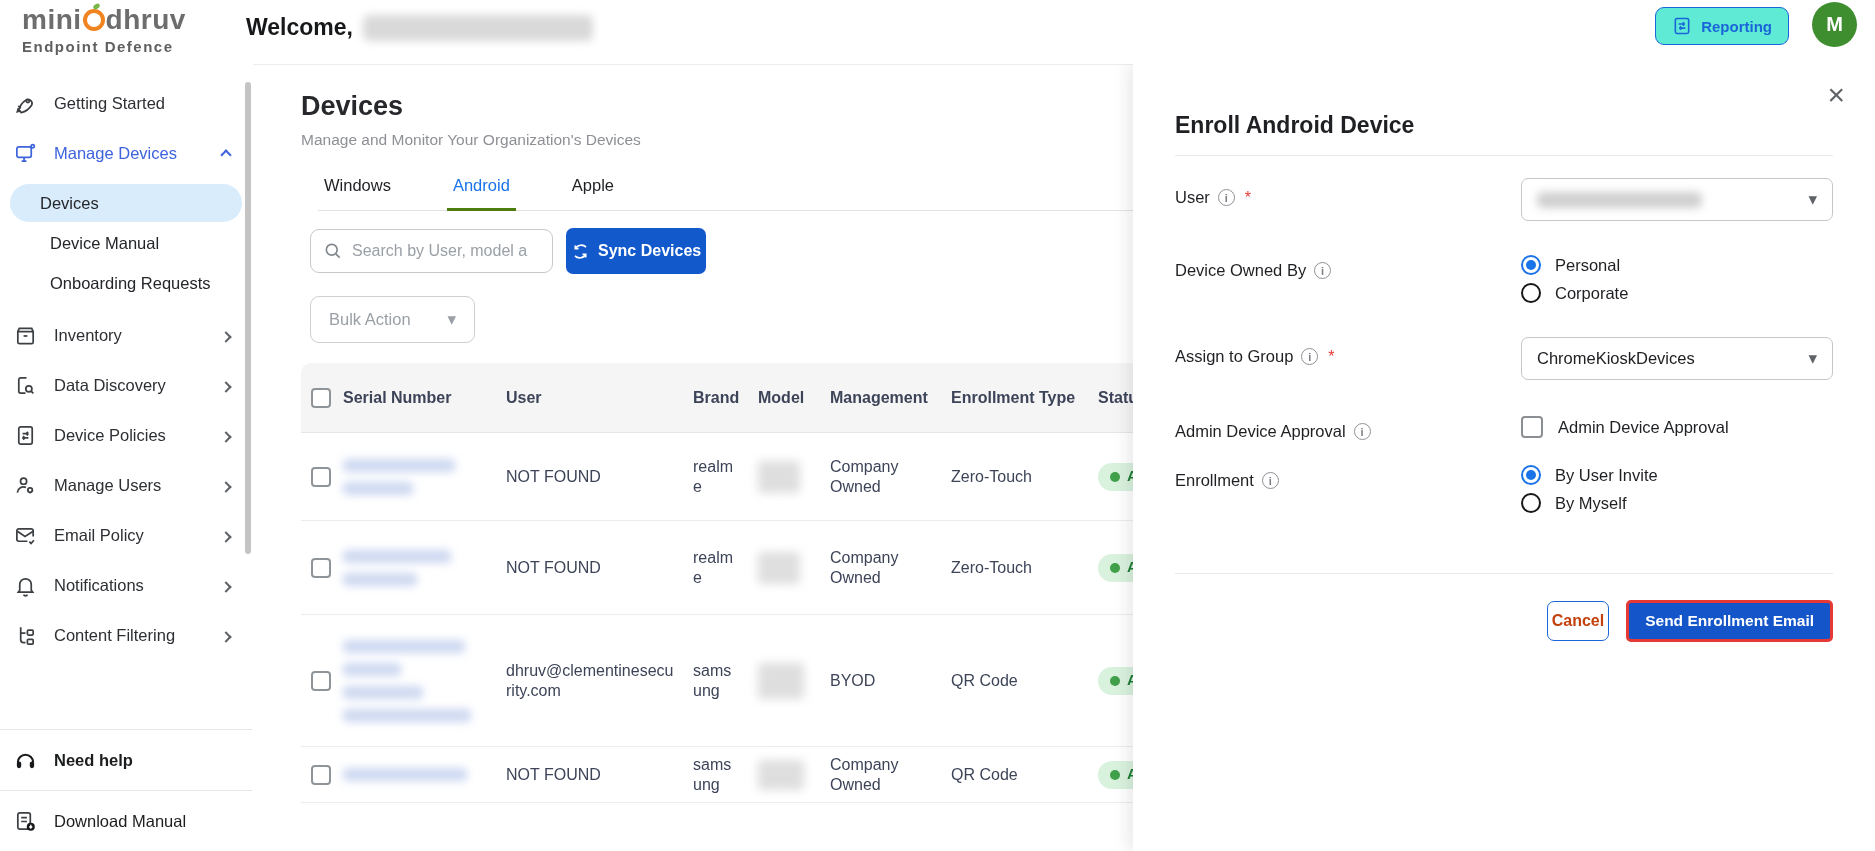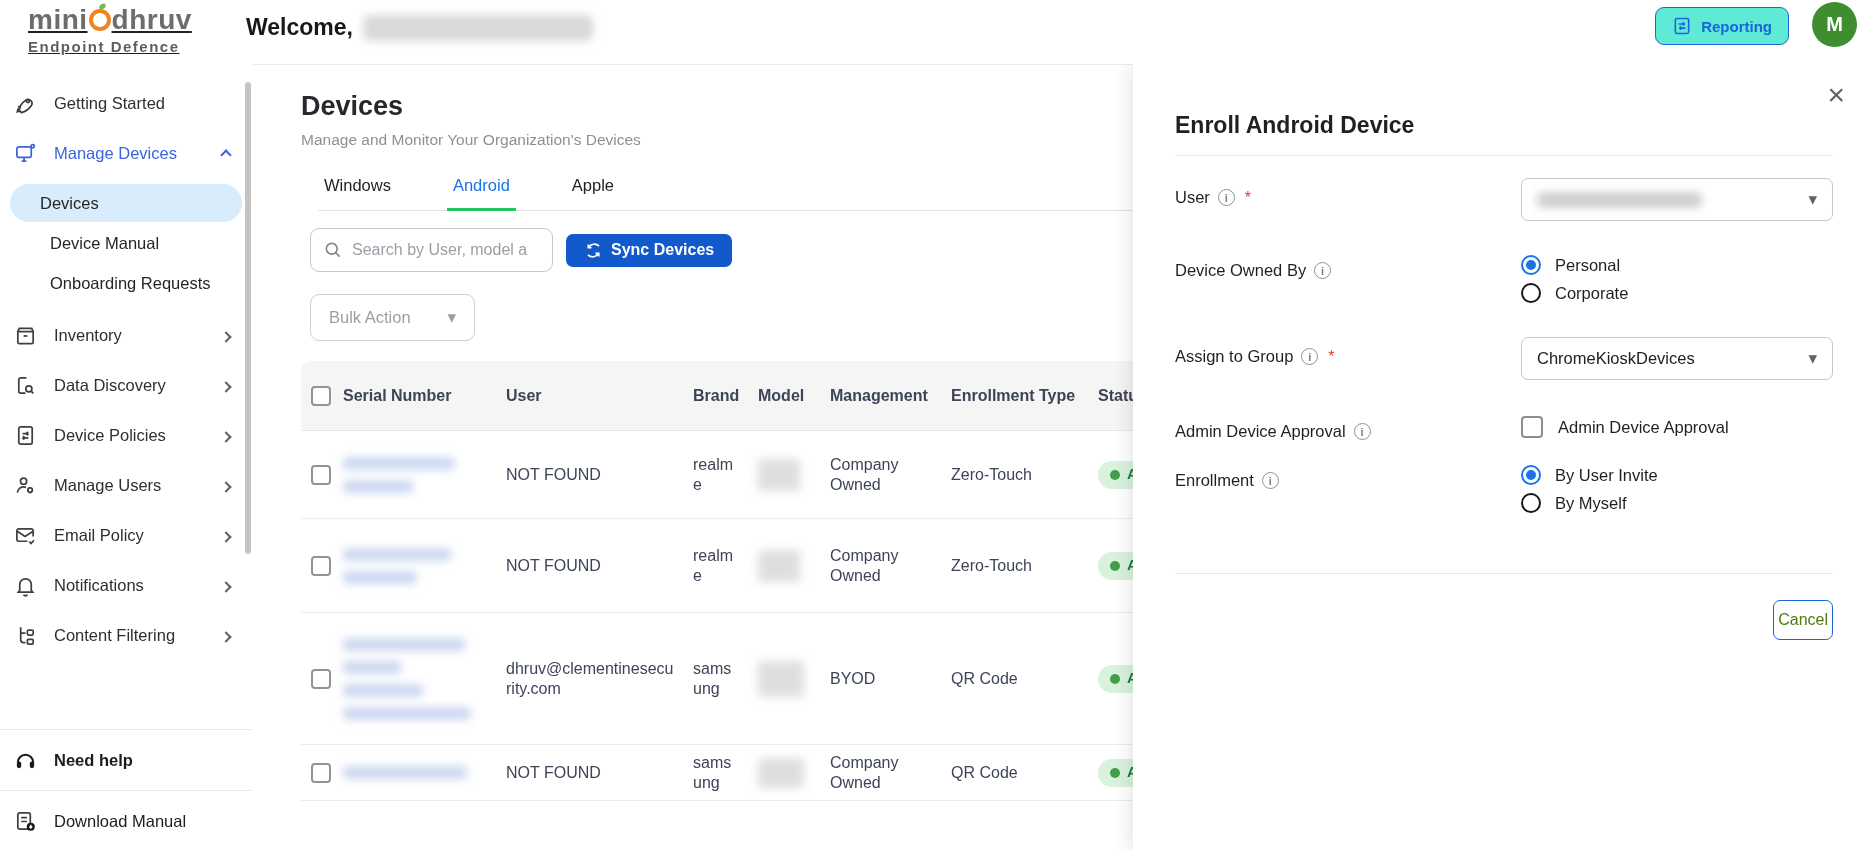--- a/index.html
+++ b/index.html
@@ -5,21 +5,21 @@
   * { box-sizing: border-box; margin: 0; padding: 0; }
   html,body { width:1875px; height:851px; }
   body {
     font-family: "Liberation Sans", sans-serif;
     background:#fff; color:#202124; position:relative; overflow:hidden;
   }
   svg { display:block; }
 
   
   .topbar { position:absolute; left:0; top:0; width:1875px; height:64px; background:#fff; z-index:30; }
-  .logo { position:absolute; left:28px; top:6px;text-decoration:underline; }
+  .logo { position:absolute; left:22px; top:6px; }
   .logo-line { font-size:28px; font-weight:700; color:#6d6d6d; letter-spacing:.5px; display:flex; align-items:center; line-height:1; }
   .logo-o { width:22px; height:22px; border:4px solid #f08421; border-radius:50%; margin:0 1px; position:relative; display:inline-block; }
   .logo-o:before { content:""; position:absolute; left:6px; top:-9px; width:7px; height:5px; background:#7ab648; border-radius:60% 40% 60% 40%; transform:rotate(-25deg); }
   .logo-sub { font-size:15px; font-weight:700; color:#5f5f5f; letter-spacing:1.5px; margin-top:4px; }
   .welcome { position:absolute; left:246px; top:14px; font-size:23px; font-weight:700; color:#17181a; display:flex; align-items:center; }
   .blur-chip { background:#d9d9d9; border-radius:6px; filter:blur(4px); }
   .welcome .blur-chip { width:230px; height:26px; margin-left:10px; }
   .reporting-btn { position:absolute; right:86px; top:7px; height:38px; padding:0 16px; display:flex; align-items:center; gap:9px;
     border:1.6px solid #1a66d9; border-radius:9px; background:#5eead4; color:#1a66d9; font-size:15px; font-weight:700; cursor:pointer; }
   .avatar { position:absolute; right:18px; top:2px; width:45px; height:45px; border-radius:50%; background:#3e8e2f; color:#fff;
@@ -42,26 +42,26 @@
   .side-footer .side-item { height:60px; font-weight:700; color:#1c1d1f; }
   .side-footer .side-item.normal { font-weight:400; }
   .vscroll { position:absolute; left:245px; top:82px; width:6px; height:472px; background:#c4c4c4; border-radius:3px; z-index:6; }
 
   
   .main { position:absolute; left:253px; top:64px; width:1622px; height:787px; background:#fff; border-top:1px solid #ededed; padding:26px 0 0 48px; }
   .page-title { font-size:27px; font-weight:700; color:#27282c; }
   .page-sub { font-size:15.5px; color:#8e9096; margin-top:9px; }
   .tabs { display:flex; gap:50px; margin-top:27px; margin-left:17px; width:860px; border-bottom:1px solid #e3e3e3; }
   .tab { font-size:16.5px; color:#1f2023; padding:0 6px 13px 6px; cursor:pointer; }
-  .tab.active { color:#1a73e8; border-bottom:3px solid #22c55e; margin-bottom:-1px; }
+  .tab.active { color:#1a73e8; border-bottom:3px solid #4d7c0f; margin-bottom:-1px; }
   .search-row { display:flex; align-items:center; margin-top:17px; margin-left:9px; gap:13px; }
   .search-box { width:243px; height:44px; border:1px solid #c9c9cc; border-radius:9px; display:flex; align-items:center; padding:11px 12px; gap:9px; background:#fff; }
   .search-box input { border:none; outline:none; font-size:16px; color:#3c4043; width:178px; font-family:"Liberation Sans",sans-serif; }
   .search-box input::placeholder { color:#9aa0a6; }
-  .btn-sync { height:33px; padding:0 18px; background:#1259cb; border:none; border-radius:7px; color:#fff; font-size:16px; font-weight:700;
+  .btn-sync { height:46px; padding:0 5px; background:#1259cb; border:none; border-radius:7px; color:#fff; font-size:16px; font-weight:700;
     display:flex; align-items:center; gap:8px; cursor:pointer; }
   .bulk-select { margin-top:22px; margin-left:9px; width:165px; height:47px; border:1px solid #cfcfd2; border-radius:9px;
     display:flex; align-items:center; justify-content:space-between; padding:0 18px; color:#9aa0a6; font-size:16.5px; cursor:pointer; background:#fff; }
   .caret { color:#9aa0a6; font-size:17px; }
 
   
   .dtable { margin-top:20px; margin-left:0px; width:1350px; }
   .trow { display:grid; grid-template-columns:32px 163px 187px 65px 72px 121px 147px 1fr; padding-left:10px; align-items:center; }
   .thead { background:#f5f5f6; height:70px; border-radius:10px 10px 0 0; font-weight:700; font-size:16px; color:#2f3038; border-bottom:1px solid #e6e6e8; }
   .tcell { padding-right:14px; font-size:16px; color:#3d4458; line-height:1.25; }
@@ -93,22 +93,22 @@
   .select .blur-chip { width:165px; height:16px; background:#cfcfcf; }
   .radio-group { display:flex; flex-direction:column; gap:8px; padding-top:4px; }
   .radio-line { display:flex; align-items:center; gap:14px; font-size:16.5px; color:#1f2023; cursor:pointer; }
   .radio { width:20px; height:20px; border-radius:50%; flex:none; }
   .radio.sel { border:2px solid #1a73e8; display:flex; align-items:center; justify-content:center; }
   .radio.sel:before { content:""; width:10px; height:10px; border-radius:50%; background:#1a73e8; }
   .radio.unsel { border:2.4px solid #17181a; }
   .check-line { display:flex; align-items:center; gap:15px; font-size:16.5px; color:#1f2023; padding-top:4px; cursor:pointer; }
   .check { width:22px; height:22px; border:2px solid #8b8f94; border-radius:4px; background:#fff; }
   .panel-actions { display:flex; justify-content:flex-end; align-items:center; gap:17px; margin-top:26px; }
-  .btn-cancel { height:40px; padding:0 4px; border:1.6px solid #1a66d9; border-radius:7px; background:#fff; color:#4d7c0f;
-    font-size:16px; font-weight:400; cursor:pointer; }
+  .btn-cancel { height:40px; padding:0 4px; border:1.6px solid #1a66d9; border-radius:7px; background:#fff; color:#c2410c;
+    font-size:16px; font-weight:700; cursor:pointer; }
   .btn-submit { height:42px; padding:0 16px; background:#1456c9; border:3px solid #e53935; border-radius:5px; color:#fff;
     font-size:15.5px; font-weight:700; cursor:pointer; }
   .mt-102 { margin-top:22px; }
   .mt-owned { margin-top:30px; }
   .mt-group { margin-top:34px; }
   .mt-approval { margin-top:32px; }
   .mt-enroll { margin-top:20px; }
   .panel-hr.bottom { margin-top:60px; }
 </style>
 </head>
@@ -459,14 +459,15 @@
       <label class="radio-line">
         <span class="radio unsel"></span>
         <span>By Myself</span>
       </label>
     </div>
   </div>
 
   <div class="panel-hr bottom"></div>
   <div class="panel-actions">
     <button class="btn-cancel">Cancel</button>
+    <button class="btn-submit">Send Enrollment Email</button>
   </div>
 </aside>
 
 </body></html>

